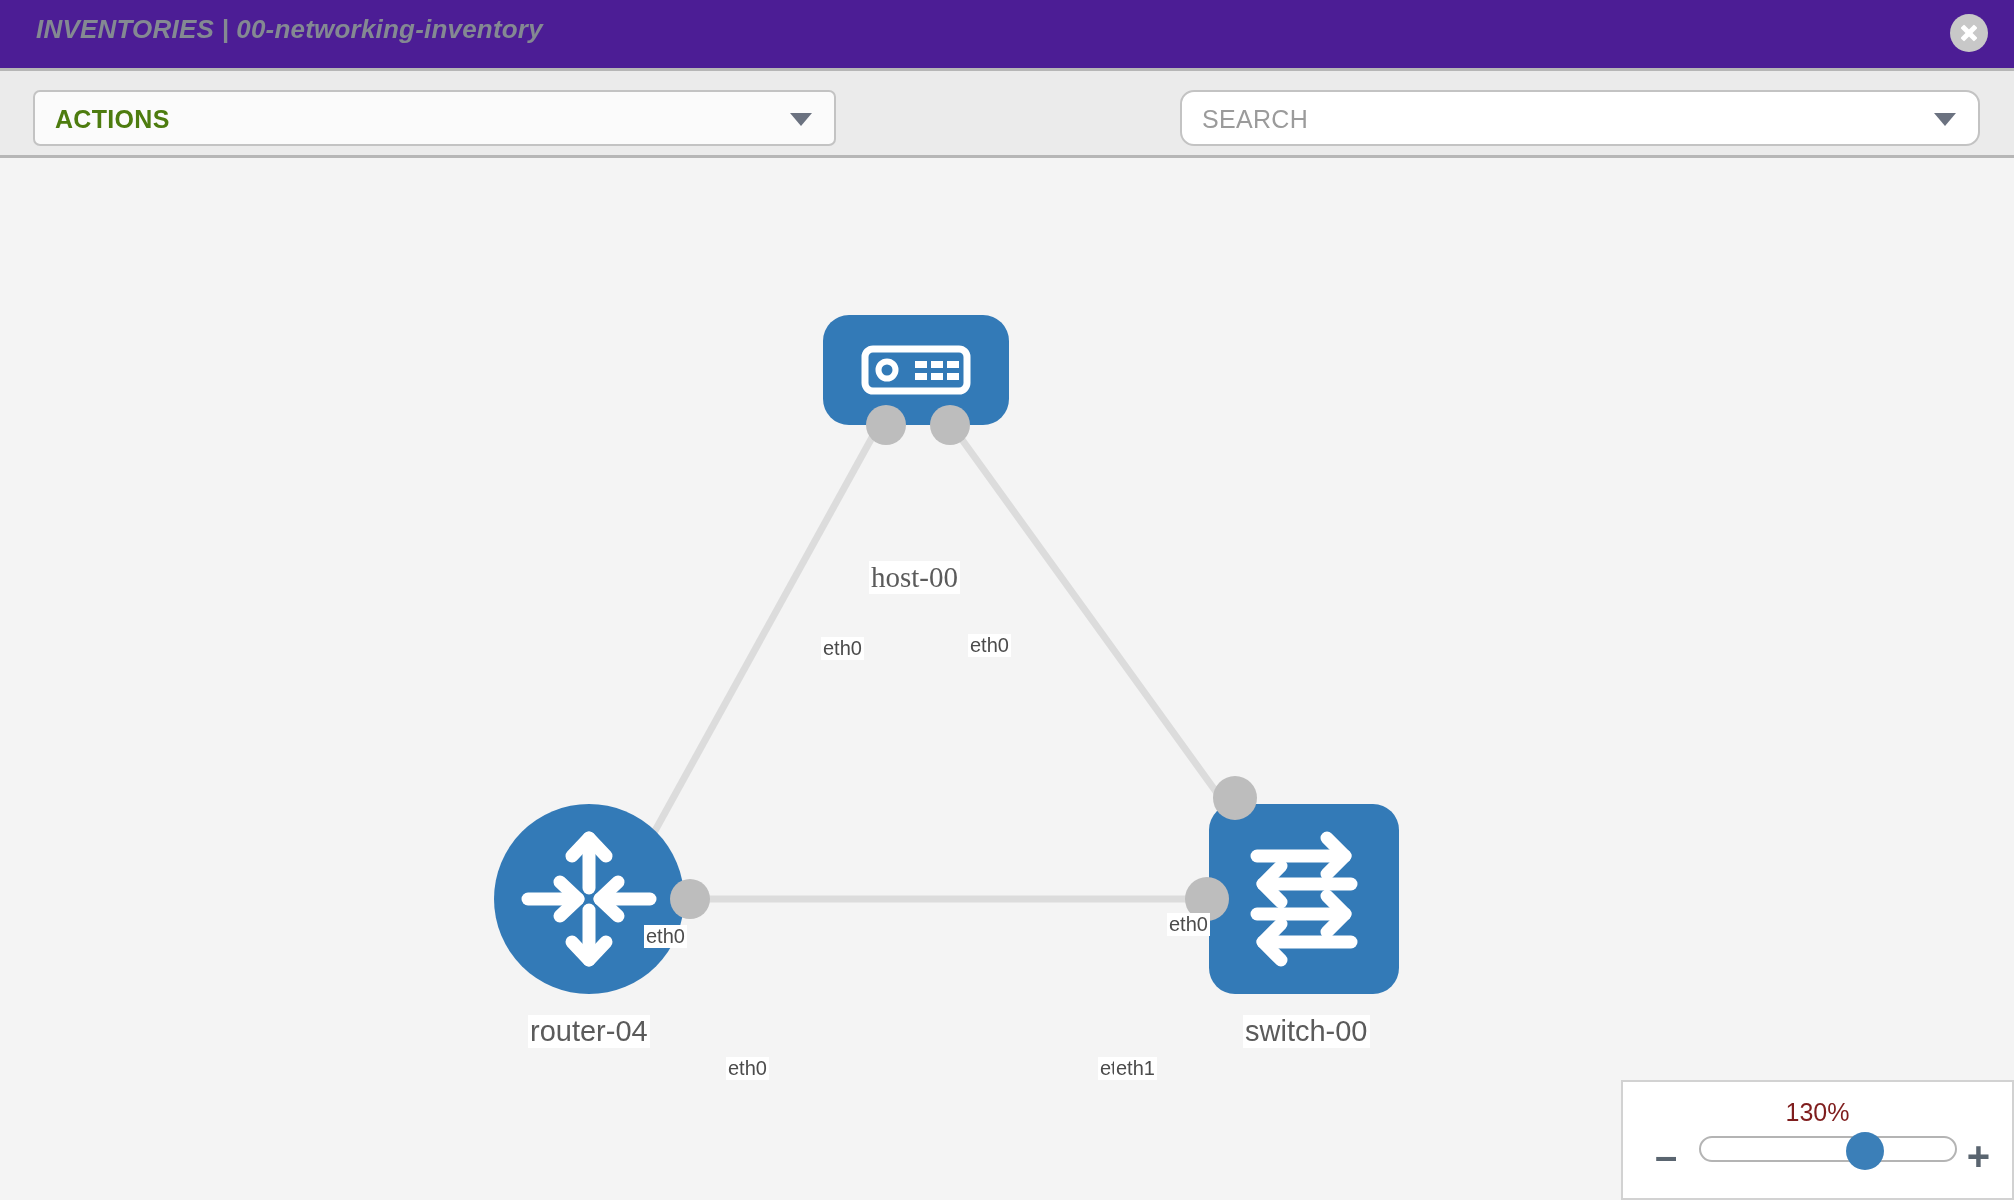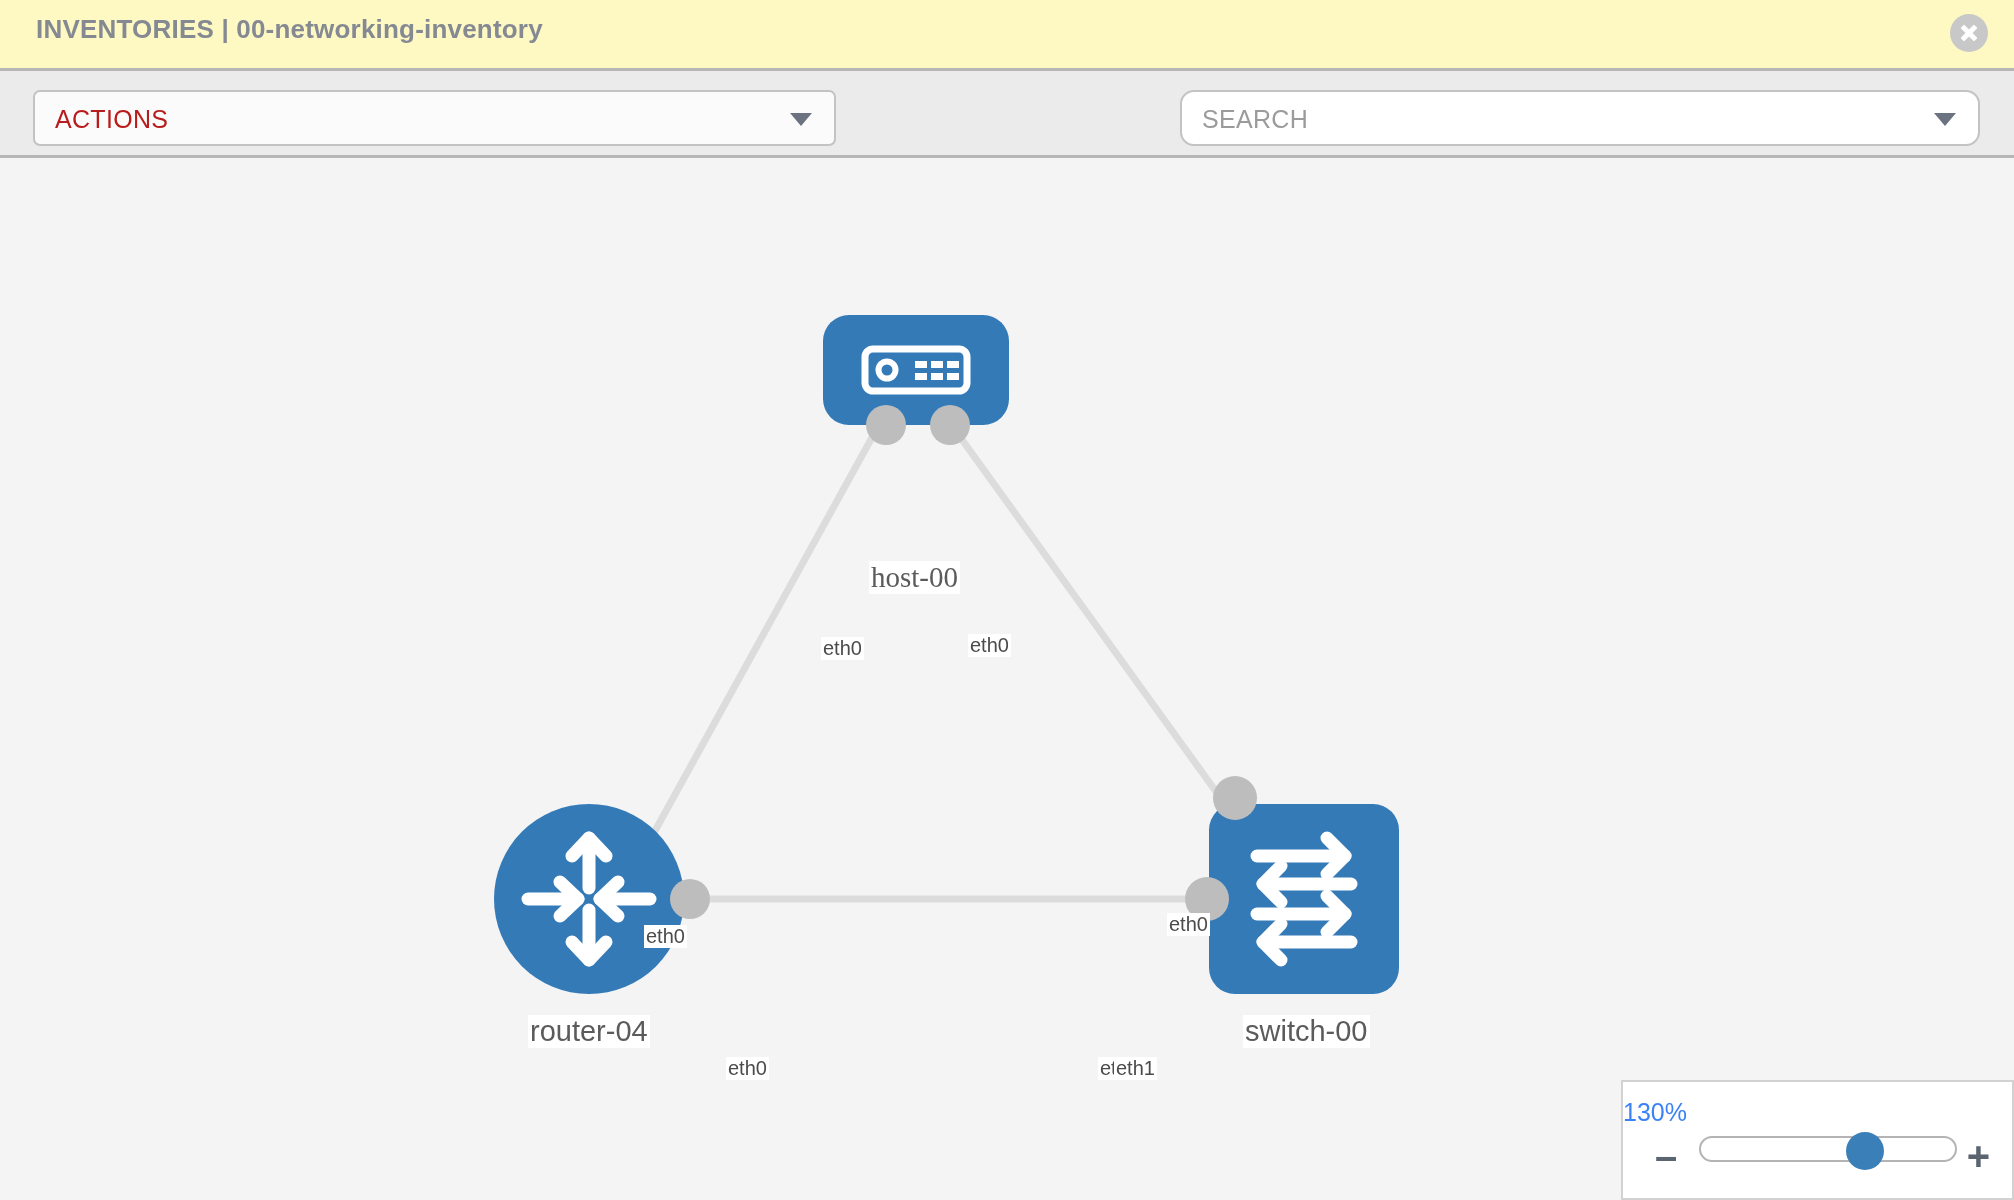--- a/index.html
+++ b/index.html
@@ -8,21 +8,22 @@
     width: 2014px; height: 1200px;
     overflow: hidden;
     background: #ffffff;
     font-family: "Liberation Sans", sans-serif;
   }
 
   
   .header {
     position: absolute; left: 0; top: 0;
     width: 2014px; height: 68px;
-    background: #fef9c3;
+    background: #4c1d95;
+    font-style: italic;
   }
   .header-title {
     position: absolute; left: 36px; top: 14px;
     font-size: 26px; font-weight: bold;
     color: #848992;
     letter-spacing: 0.2px;
     white-space: nowrap;
   }
   .close-btn {
     position: absolute; right: 26px; top: 14px;
@@ -49,22 +50,23 @@
   }
   .actions-select {
     position: absolute; left: 33px; top: 19px;
     width: 803px; height: 56px;
     background: #fbfbfb;
     border: 2px solid #c3c3c3;
     border-radius: 7px;
   }
   .actions-select .sel-label {
     position: absolute; left: 20px; top: 13px;
-    font-size: 25px; color: #b91c1c;
+    font-size: 25px; color: #4d7c0f;
     letter-spacing: 0.3px;
+    font-weight: bold;
   }
   .caret {
     position: absolute; right: 22px; top: 50%;
     margin-top: -5px;
     width: 0; height: 0;
     border-left: 11px solid transparent;
     border-right: 11px solid transparent;
     border-top: 13px solid #6b7280;
   }
   .tool-icon {
@@ -147,22 +149,22 @@
 
   
   .zoom-panel {
     position: absolute; left: 1621px; top: 1080px;
     width: 393px; height: 120px;
     background: #ffffff;
     border: 2px solid #d2d2d2;
   }
   .zoom-value {
     position: absolute; left: 0; right: 0; top: 16px;
-    text-align: left;
-    font-size: 25px; color: #3b82f6;
+    text-align: center;
+    font-size: 25px; color: #7f1d1d;
   }
   .zoom-minus, .zoom-plus {
     position: absolute; top: 62px;
     color: #5a6570;
     font-size: 40px; line-height: 24px;
     font-weight: bold;
     cursor: pointer;
     user-select: none;
   }
   .zoom-minus { left: 32px; }

